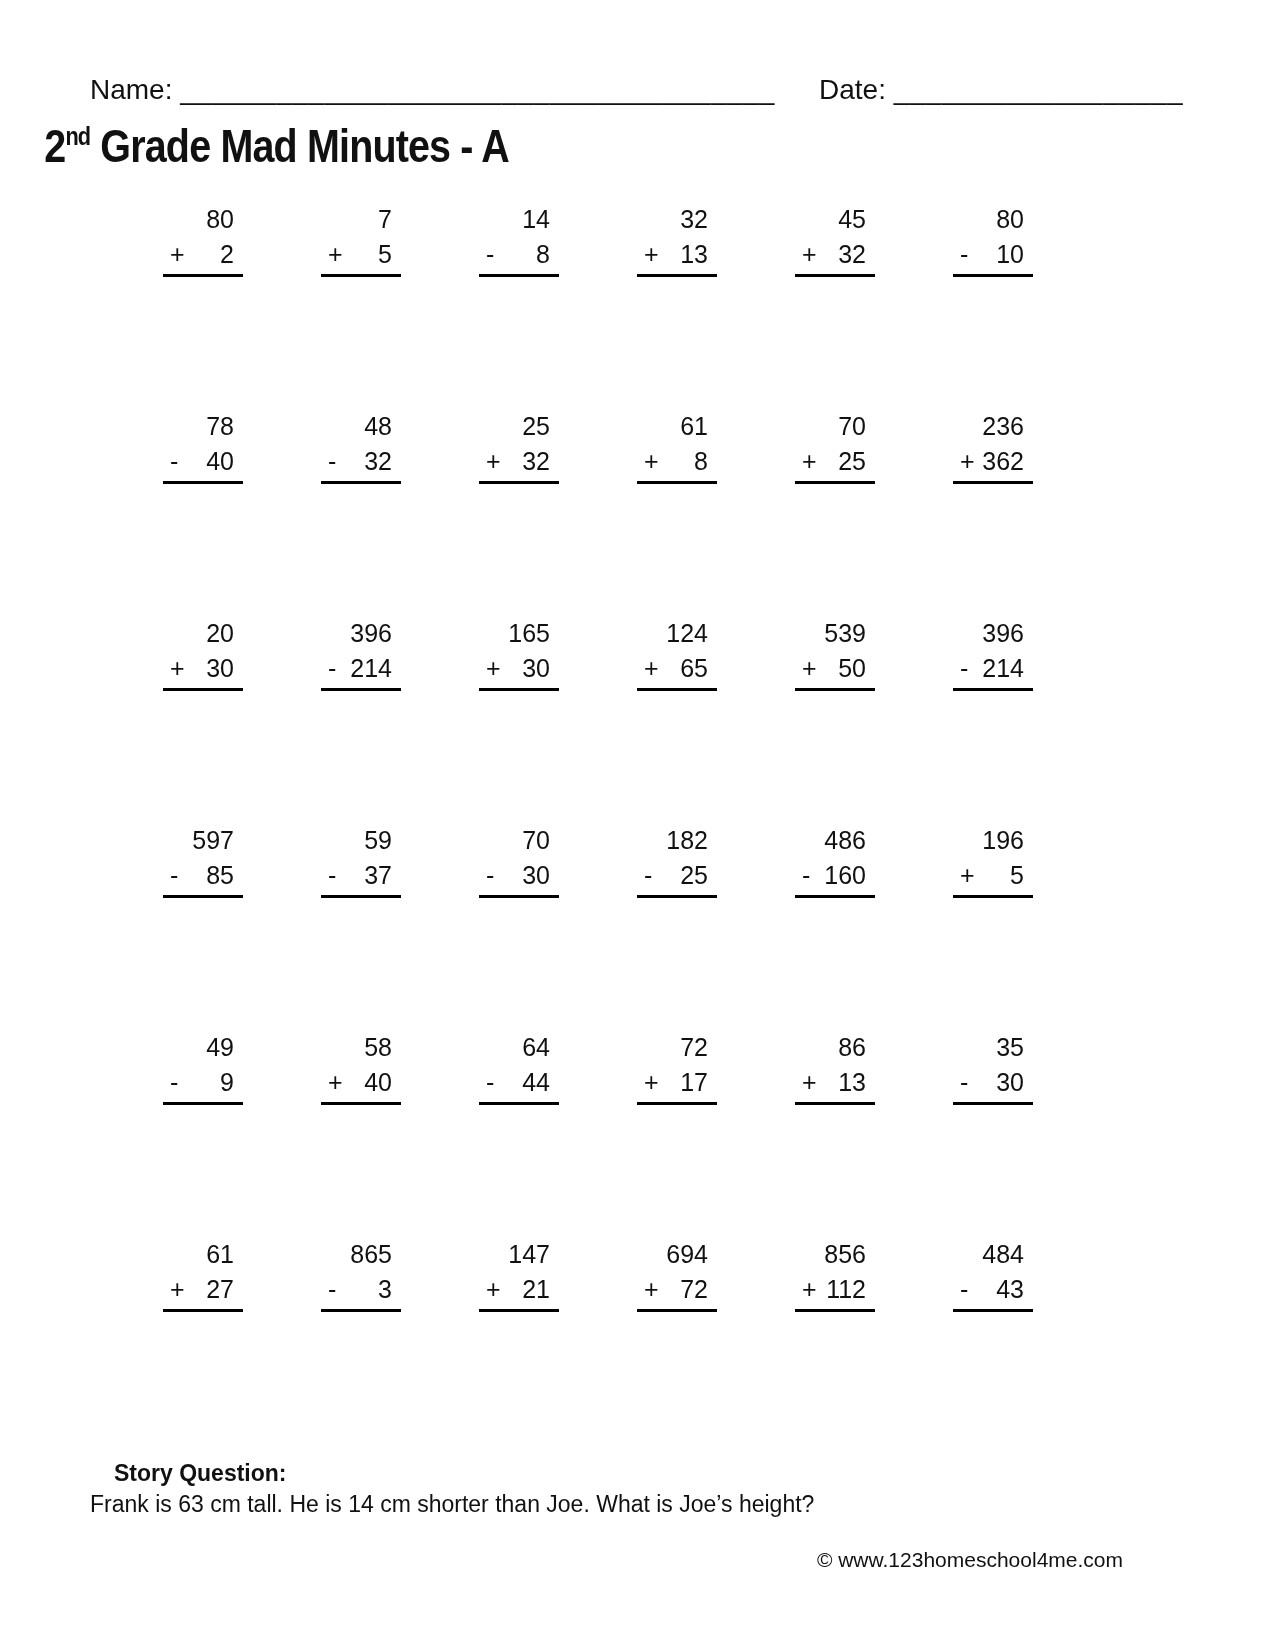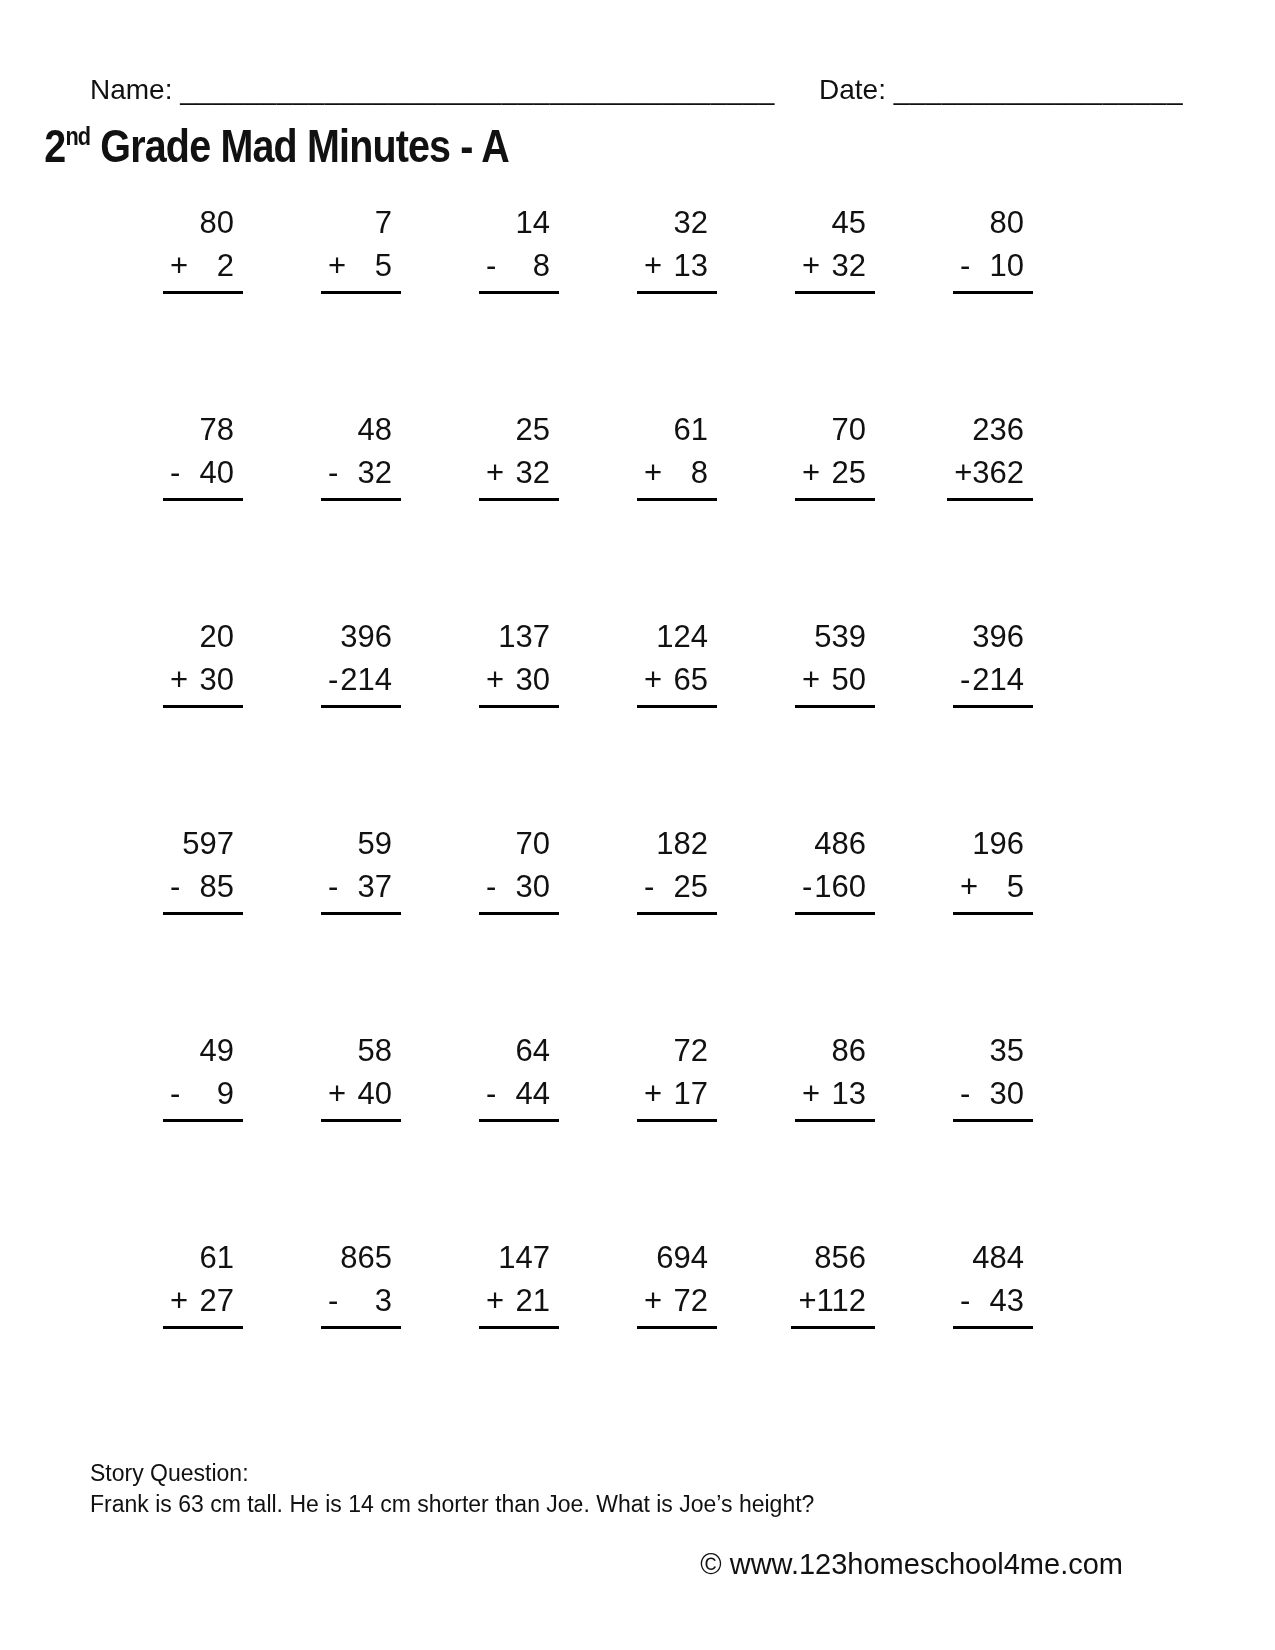--- a/index.html
+++ b/index.html
@@ -48,21 +48,21 @@
     position: absolute;
     top: 202px;
     left: 85px;
     display: grid;
     grid-template-columns: repeat(6, 158px);
     grid-auto-rows: 207px;
   }
   .problem {
     justify-self: end;
     text-align: right;
-    font-size: 31px;
+    font-size: 25px;
     line-height: 1.38;
   }
   .problem .top {
     margin-right: 9px;
     white-space: pre;
   }
   .problem .bottom {
     display: inline-flex;
     justify-content: space-between;
     min-width: 64px;
@@ -72,28 +72,28 @@
   }
 
   
   .story {
     position: absolute;
     left: 90px;
     top: 1458px;
     font-size: 23px;
     line-height: 1.35;
   }
-  .story .story-heading { font-weight: normal; }
+  .story .story-heading { font-weight: bold; margin-left: 24px; }
 
   
   .footer {
     position: absolute;
     right: 152px;
     top: 1548px;
-    font-size: 29px;
+    font-size: 21px;
   }
 </style>
 </head>
 <body>
 
 <div class="page">
 
   <div class="header">
     <div><span>Name: </span><span class="fill-line">_____________________________________</span></div>
     <div><span>Date: </span><span class="fill-line">__________________</span></div>
@@ -157,21 +157,21 @@
 
     <div class="problem">
       <div class="top">20</div>
       <div class="bottom"><span>+</span><span>30</span></div>
     </div>
     <div class="problem">
       <div class="top">396</div>
       <div class="bottom"><span>-</span><span>214</span></div>
     </div>
     <div class="problem">
-      <div class="top">137</div>
+      <div class="top">165</div>
       <div class="bottom"><span>+</span><span>30</span></div>
     </div>
     <div class="problem">
       <div class="top">124</div>
       <div class="bottom"><span>+</span><span>65</span></div>
     </div>
     <div class="problem">
       <div class="top">539</div>
       <div class="bottom"><span>+</span><span>50</span></div>
     </div>

